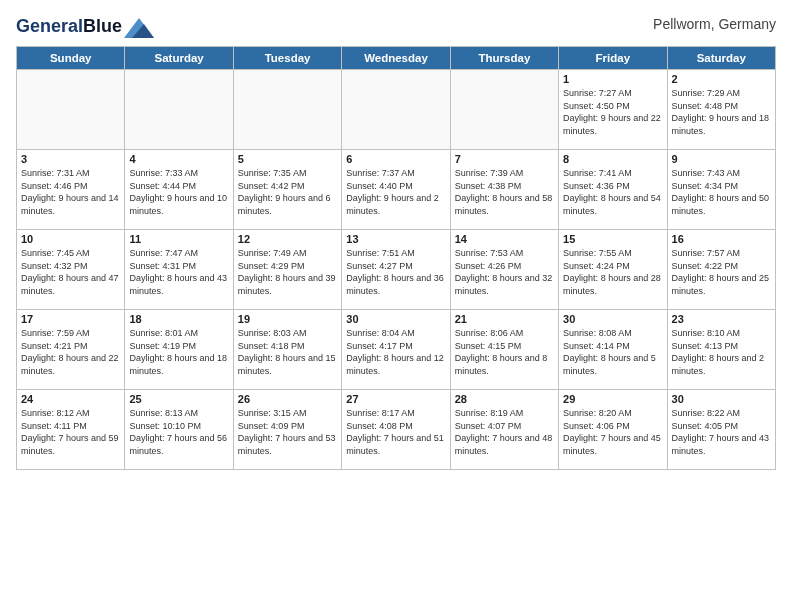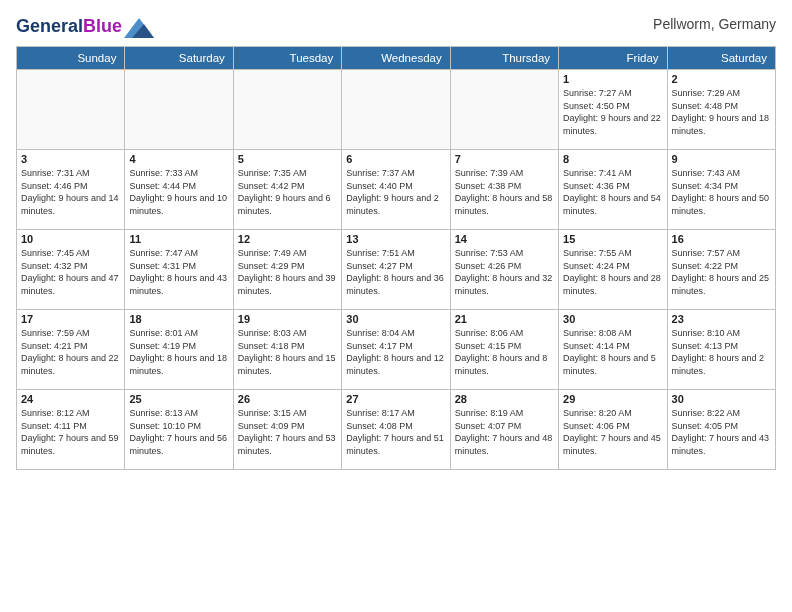--- a/index.html
+++ b/index.html
@@ -39,23 +39,23 @@
     }
     .calendar {
       width: 100%;
       border-collapse: collapse;
       table-layout: fixed;
     }
     .calendar th {
       background: #2e6da4;
       color: #fff;
       font-size: 11.5px;
-      font-weight: normal;
-      padding: 5px 8px;
-      text-align: right;
+      font-weight: bold;
+      padding: 5px 20px;
+      text-align: center;
       border: 1px solid #c0c0c0;
     }
     .calendar td {
       border: 1px solid #c0c0c0;
       vertical-align: top;
       padding: 3px 4px;
       font-size: 9.5px;
       color: #222;
       background: #fff;
       height: 80px;
@@ -77,21 +77,21 @@
   </style>
 </head>
 <body>
 
 <div class="page">
   <div class="header">
     <div class="logo">
       <div>
         <div style="display:flex;align-items:center;">
           <div style="font-size:18px;font-weight:bold;color:#1a3a6b;line-height:1.1;">
-            <span style="color:#1a3a6b;">General</span><span style="color:#a21caf;margin-top:8px;">Blue</span>
+            <span style="color:#1a3a6b;">General</span><span style="color:#0f172a;margin-top:8px;">Blue</span>
           </div>
           <svg width="30" height="22" viewBox="0 0 30 22" style="margin-left:2px;">
             <polygon points="0,22 15,2 30,22" fill="#2e7abf" opacity="0.85"></polygon>
             <polygon points="8,22 20,8 30,22" fill="#1a3a6b" opacity="0.7"></polygon>
           </svg>
         </div>
       </div>
     </div>
     <div class="title-block">
       <div class="subtitle">Pellworm, Germany</div>

